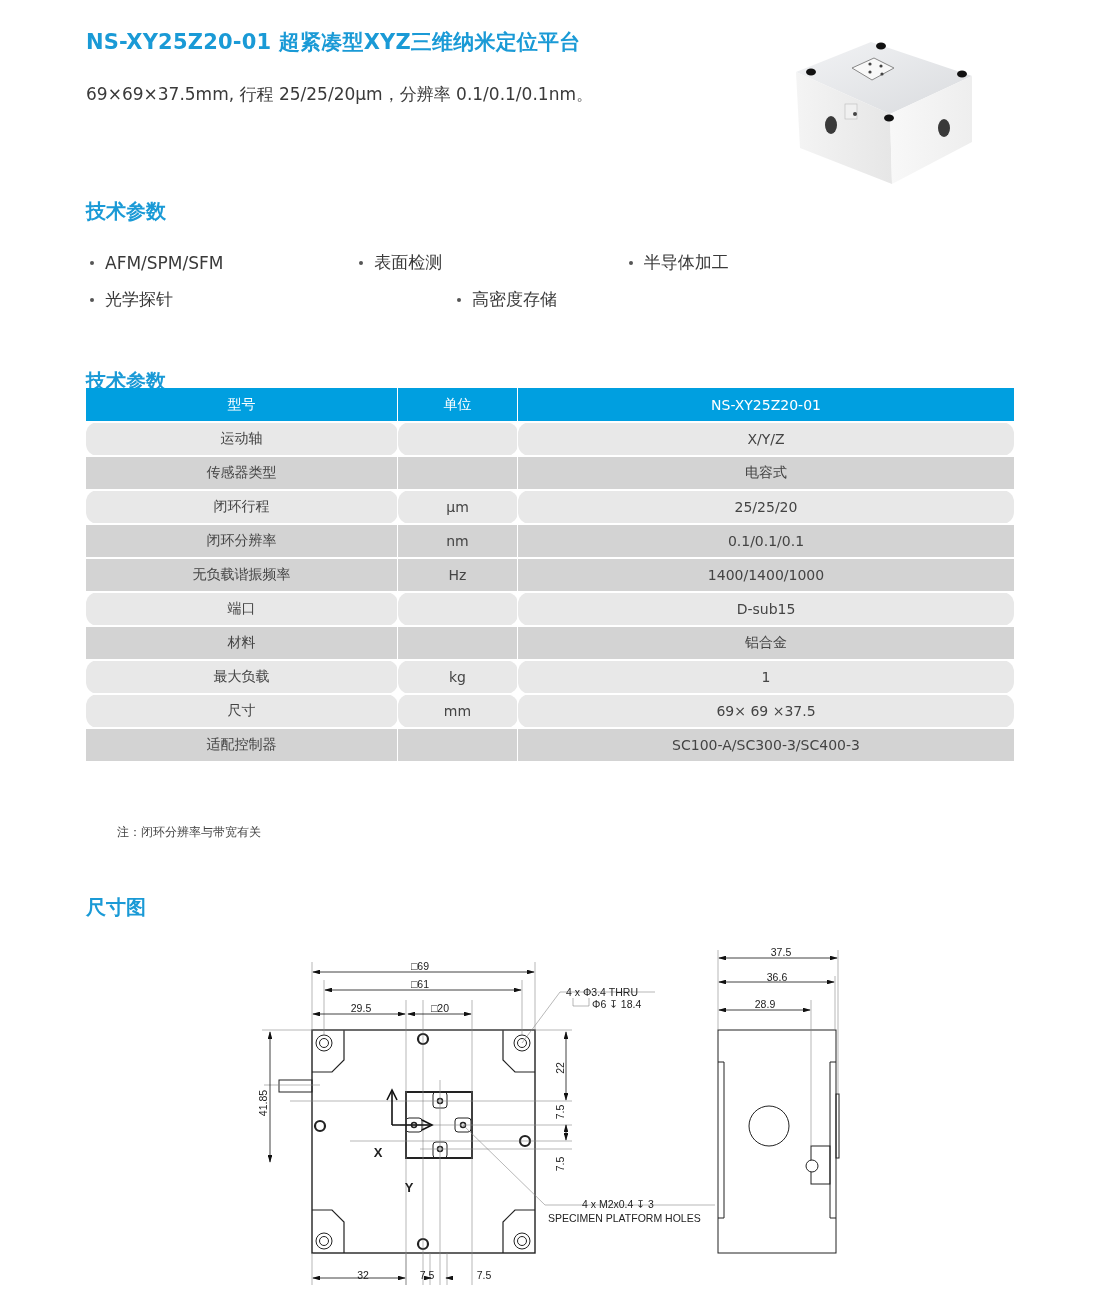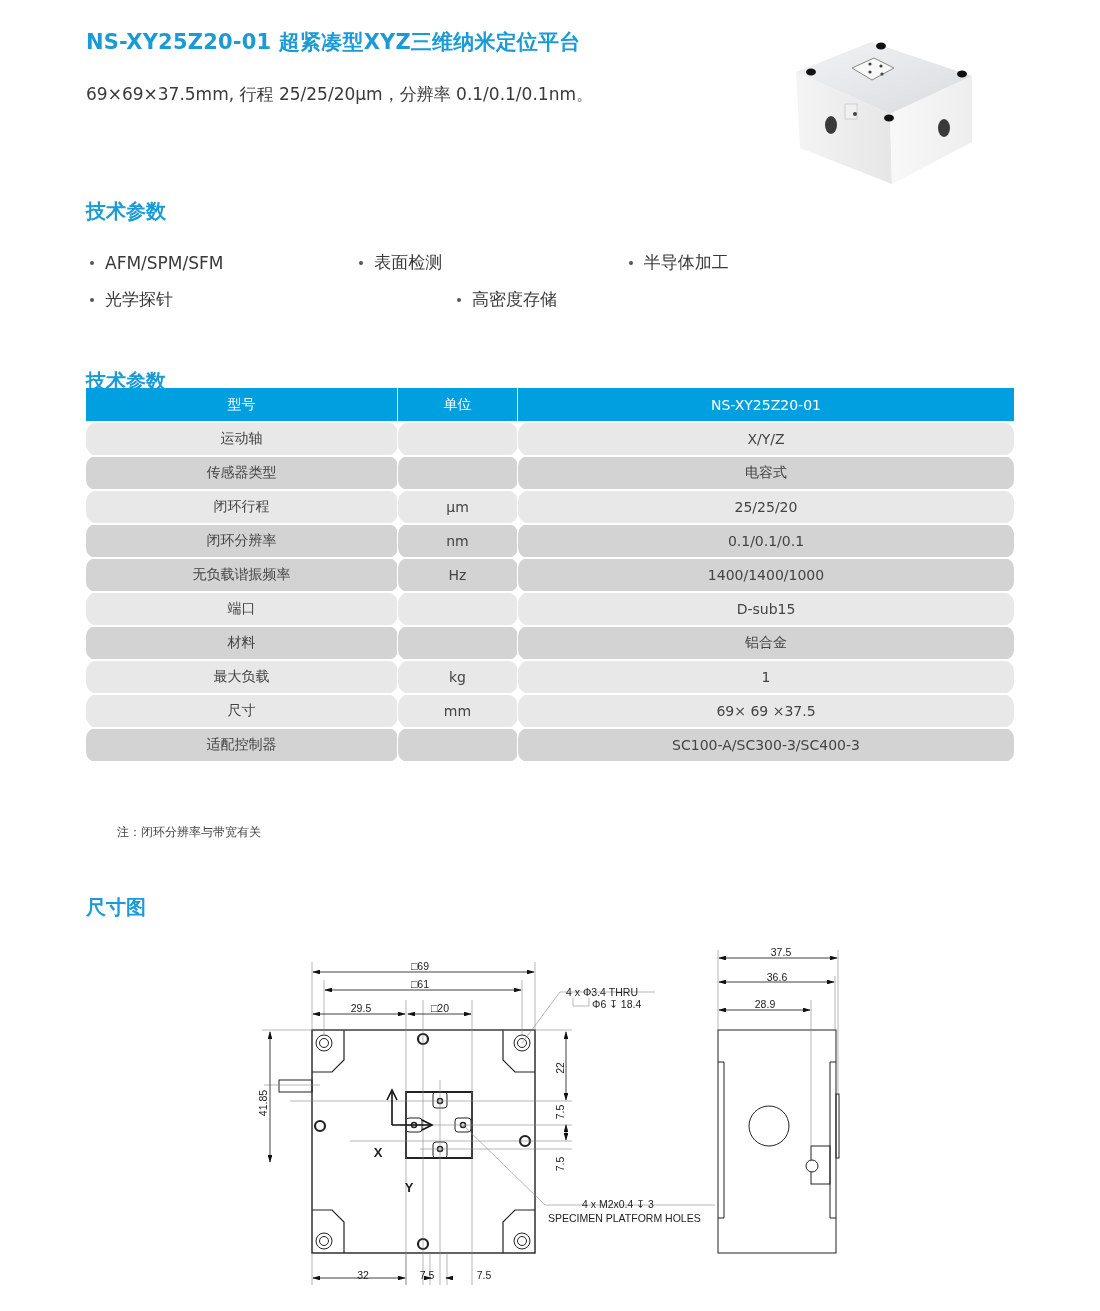--- a/index.html
+++ b/index.html
@@ -11,21 +11,21 @@
   .product-img { position:absolute; left:786px; top:38px; width:196px; height:148px; }
   .section-h { position:absolute; left:86px; font-size:20px; font-weight:bold; color:#1a9ad6; }
   .apps { position:absolute; left:90px; top:244px; width:760px; }
   .app-row { display:flex; height:37px; align-items:center;gap:48px; }
   .app { width:319px; font-size:17px; color:#3a3a3a; display:flex; align-items:center; }
   .app .dot { width:4px; height:4px; border-radius:50%; background:#555; margin-right:11px; }
   table.spec { position:absolute; left:86px; top:388px; width:928px; border-collapse:collapse; font-size:14px; color:#444; }
   table.spec th { background:#009fe0; color:#fff; font-weight:normal; height:31px; font-size:14px; border-right:1px solid #ffffff; border-bottom:2px solid #fff; }
   table.spec td { height:30px; text-align:center; border-right:1px solid #ffffff; border-bottom:2px solid #fff; }
   table.spec tr.odd td { background:#e8e8e8;border-radius:12px; }
-  table.spec tr.even td { background:#d3d3d3;border-radius:10px; }
+  table.spec tr.even td { background:#d3d3d3; }
   table.spec th:last-child, table.spec td:last-child { border-right:none; }
   .col1 { width:309px; } .col2 { width:117px; }
   .note { position:absolute; left:86px; top:824px; font-size:12px; color:#444;padding-left:31px; }
   .drawing { position:absolute; left:250px; top:940px; width:620px; height:350px; }
   .drawing svg text { font-family:"Liberation Sans","DejaVu Sans",sans-serif; fill:#222; }
 </style>
 </head>
 <body>
 
 <div class="title">NS-XY25Z20-01 超紧凑型XYZ三维纳米定位平台</div>

